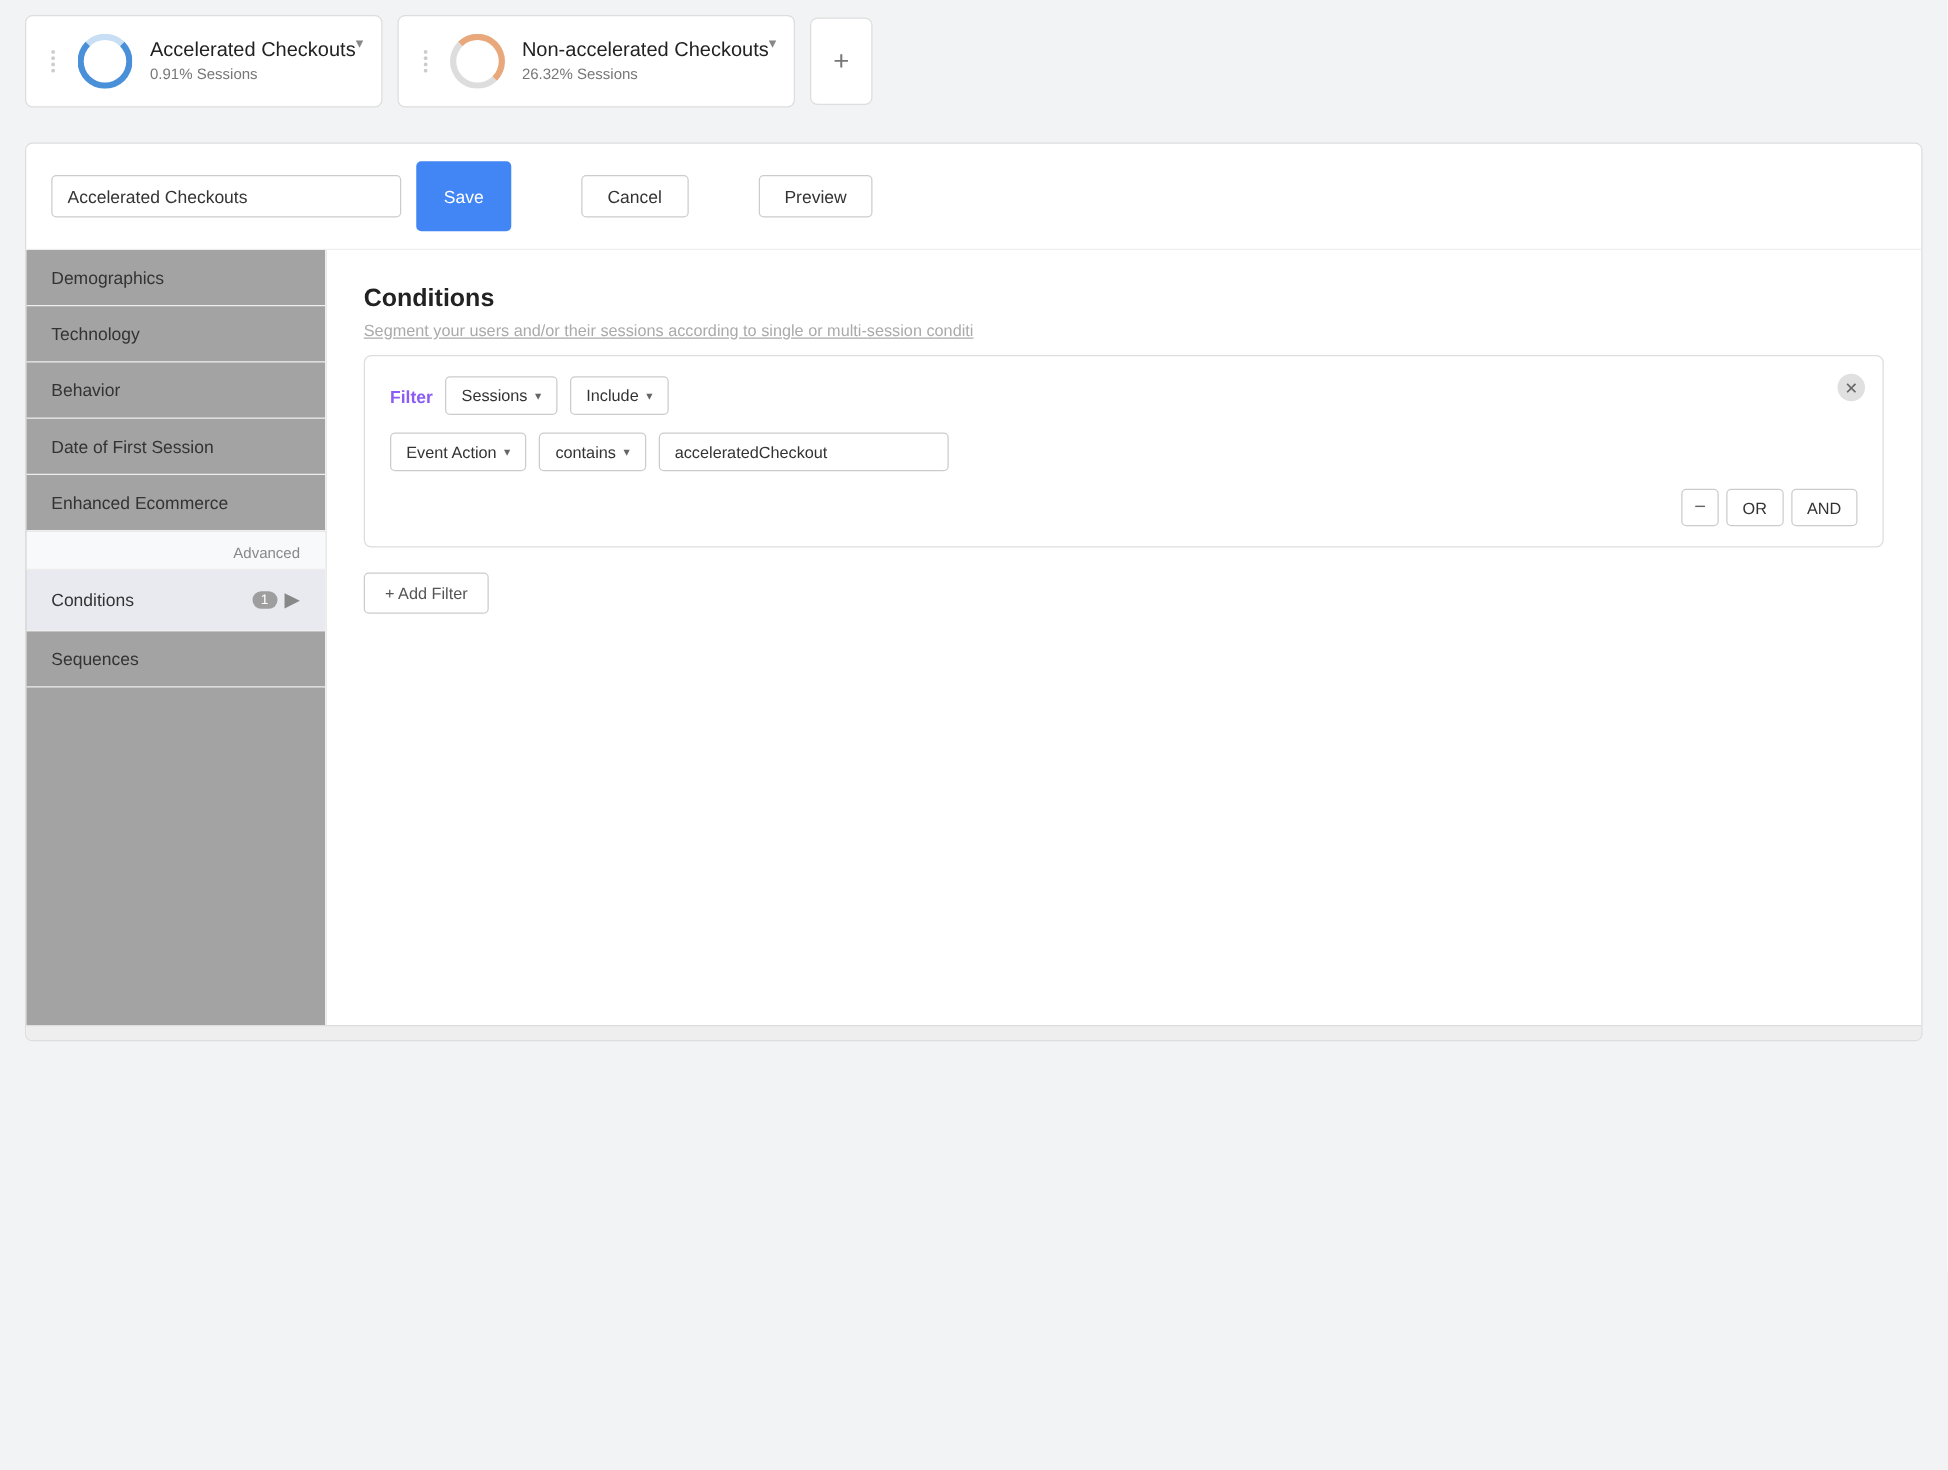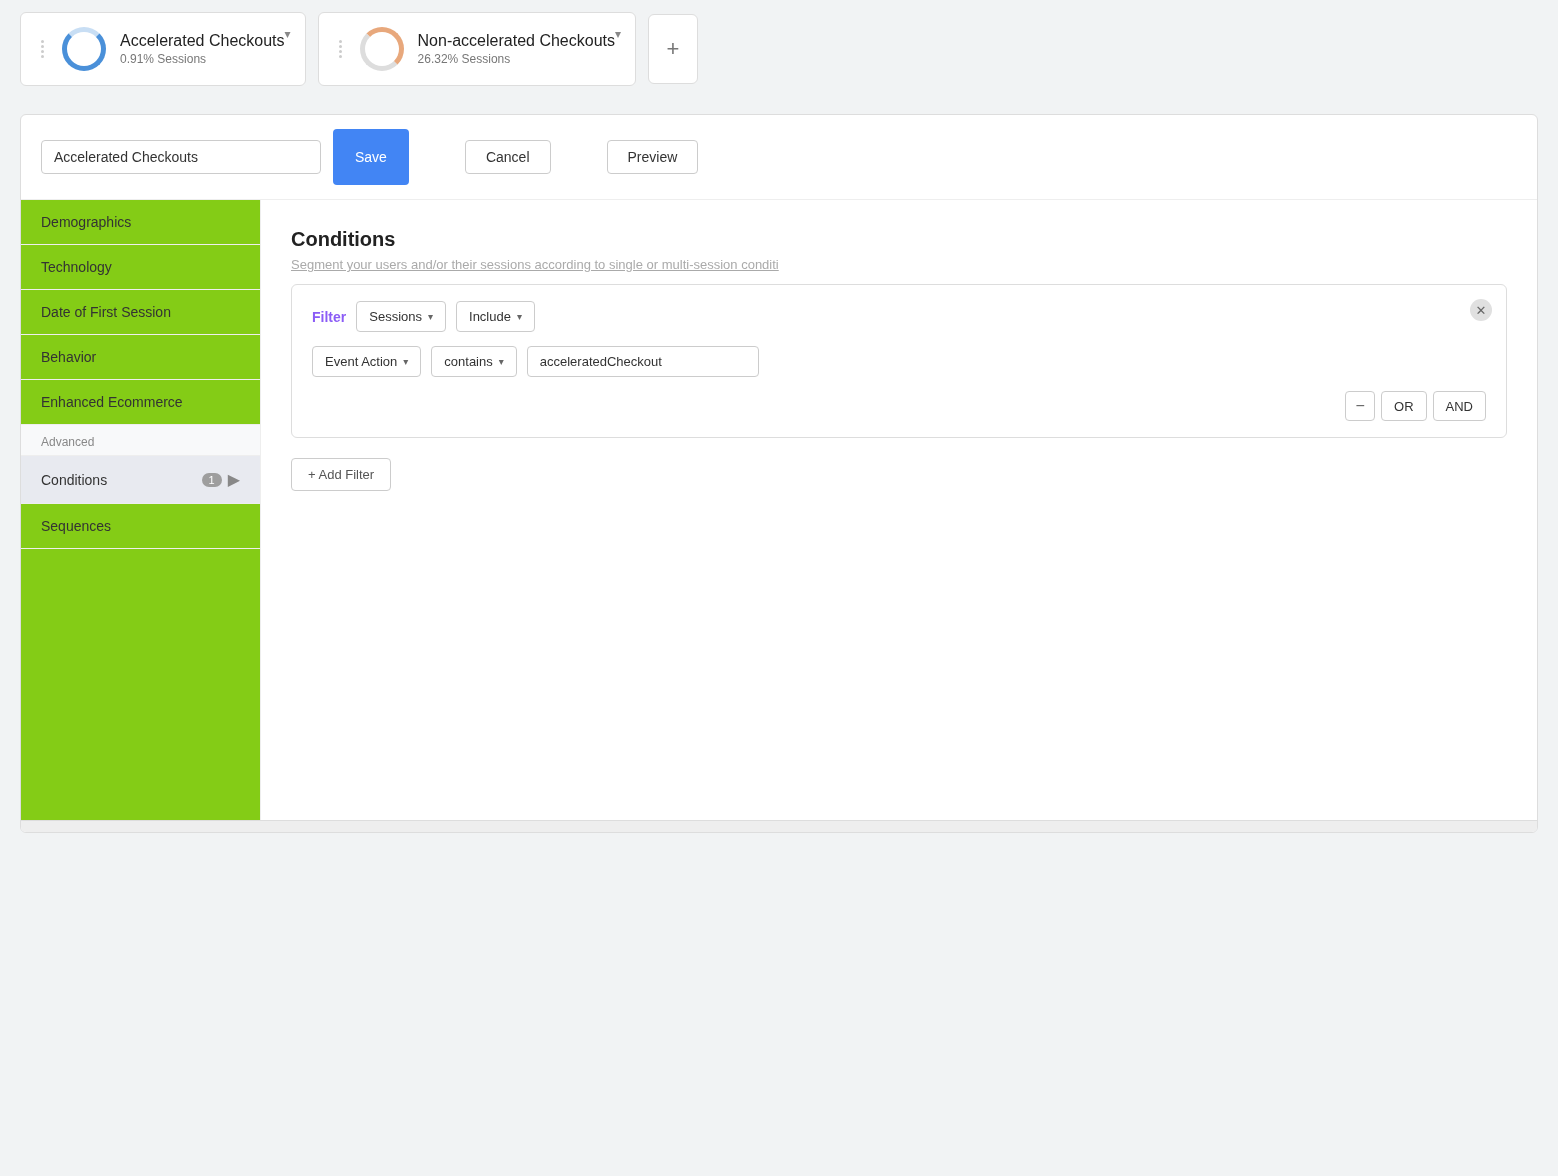--- a/index.html
+++ b/index.html
@@ -130,22 +130,23 @@
     
     .editor-body {
       display: flex;
       min-height: 620px;
     }
 
     
     .sidebar {
       width: 240px;
       border-right: 1px solid #eee;
-      background: #84cc16;
+      background: #a3a3a3;
       flex-shrink: 0;
+      text-align: right;
     }
     .sidebar-item {
       padding: 14px 20px;
       font-size: 14px;
       color: #333;
       cursor: pointer;
       border-bottom: 1px solid #eee;
       display: flex;
       align-items: center;
       justify-content: space-between;
@@ -360,24 +361,24 @@
     <div class="editor-body">
 
       <div class="sidebar">
         <div class="sidebar-item">
           <span>Demographics</span>
         </div>
         <div class="sidebar-item">
           <span>Technology</span>
         </div>
         <div class="sidebar-item">
+          <span>Behavior</span>
+        </div>
+        <div class="sidebar-item">
           <span>Date of First Session</span>
-        </div>
-        <div class="sidebar-item">
-          <span>Behavior</span>
         </div>
         <div class="sidebar-item">
           <span>Enhanced Ecommerce</span>
         </div>
 
         <div class="sidebar-section-label">
           <span>Advanced</span>
         </div>
         <div class="sidebar-item active">
           <span>Conditions</span>

